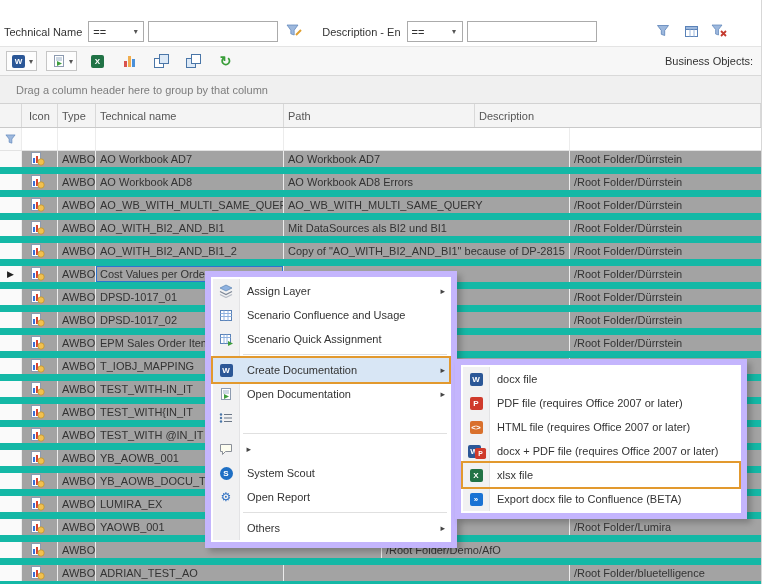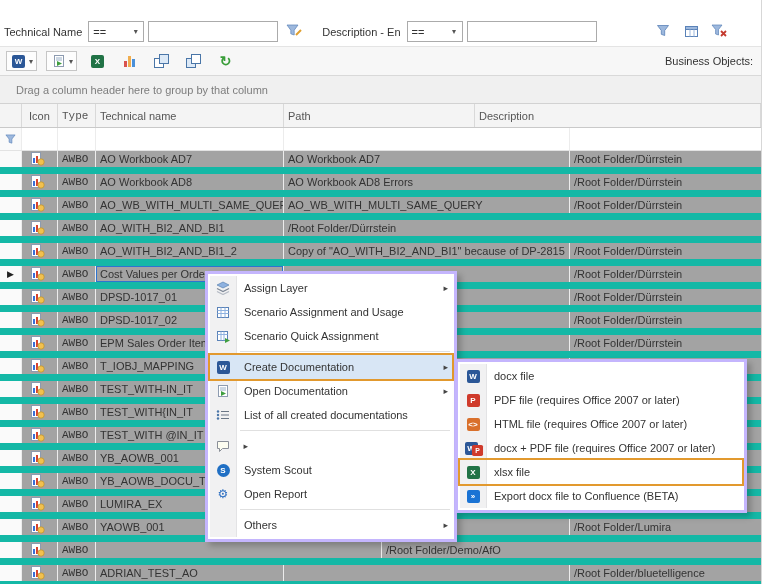--- a/index.html
+++ b/index.html
@@ -34,41 +34,41 @@
   
   .thead,.tfilter,.trow{display:flex;width:100%;box-sizing:border-box;}
   .thead{height:24px;background:#f4f4f4;border-bottom:1px solid #c9c9c9;color:#555;}
   .thead .c{border-right:1px solid #d9d9d9;background:#f4f4f4;}
   .tfilter{height:23px;border-bottom:1px solid #e3e3e3;background:#fff;}
   .trow{height:23px;border-bottom:7px solid #14b8a6;background:#a3a3a3;}
   .c{border-right:1px solid #ececec;padding-left:4px;white-space:nowrap;overflow:hidden;
      box-sizing:border-box;display:flex;align-items:center;}
   .c-ind{width:22px;padding:0;justify-content:center;background:#fafafa;}
   .c-icon{width:36px;padding-left:7px;}
-  .c-type{width:38px;font-family:Liberation Mono, monospace;}
+  .c-type{width:38px;}
   .c-tech{width:188px;}
   .c-desc{width:286px;}
   .c-path{flex:1;border-right:none;}
   .cellsel{box-shadow:inset 0 0 0 1px #2e74cf;}
   .rowarrow{font-size:9px;color:#222;}
 
   
   .micon{display:inline-flex;align-items:center;justify-content:center;width:17px;height:14px;}
   .mdoc{display:inline-block;width:13px;height:13px;border-radius:2px;color:#fff;font-size:8px;
         font-weight:bold;text-align:center;line-height:13px;}
   .dual{position:relative;display:inline-block;width:18px;height:15px;}
   .dual .d2{position:absolute;left:6px;top:2px;transform:scale(.85);}
   .chartbars{display:inline-flex;align-items:flex-end;gap:1px;height:12px;}
   .chartbars i{width:3px;display:block;}
   .copysq{position:relative;width:15px;height:14px;display:inline-block;}
   .copysq .sq1{position:absolute;left:0;top:4px;width:8px;height:8px;background:#fff;border:1px solid #4a76a8;}
   .copysq .sq2{position:absolute;left:5px;top:0;width:8px;height:8px;background:#dce9f7;border:1px solid #4a76a8;}
 
   
-  .menu{position:absolute;left:205px;top:271px;width:252px;background:#fff;border:3px solid #c4b5fd;
+  .menu{position:absolute;left:205px;top:271px;width:252px;background:#fff;border:6px solid #c4b5fd;
         box-shadow:4px 4px 6px rgba(0,0,0,.22);padding:2px;box-sizing:border-box;z-index:20;}
   .submenu{left:455px;top:359px;width:292px;z-index:30;}
   .gutterbg{position:absolute;left:2px;top:2px;bottom:2px;width:26px;background:#f1f1f2;border-right:1px solid #e3e3e5;}
   .mitem{position:relative;display:flex;align-items:center;height:24px;z-index:1;}
   .gut{flex:0 0 26px;display:flex;justify-content:center;}
   .mlabel{padding-left:8px;flex:1;white-space:nowrap;overflow:hidden;}
   .marrow{width:12px;text-align:right;color:#444;font-size:9px;padding-right:4px;}
   .msep{position:relative;z-index:1;height:1px;background:#e0e0e0;margin:3px 2px 3px 30px;}
   .msel{background:#d8e6f5;}
   .annotated{box-shadow:0 0 0 2px #e2992e;}
@@ -259,20 +259,21 @@
               <svg width="15" height="14" viewBox="0 0 15 14">
                 <rect x="1.5" y="0.5" width="9" height="12" fill="#fff" stroke="#8d9bb0"></rect>
                 <rect x="3" y="6" width="2" height="5" fill="#3a6fd8"></rect>
                 <rect x="6" y="4" width="2" height="7" fill="#d8432f"></rect>
                 <circle cx="11" cy="10" r="3.2" fill="#f2c14e" stroke="#bb8f2b" stroke-width="0.7"></circle>
               </svg>
             </span>
           </div>
           <div class="c c-type">AWBO</div>
           <div class="c c-tech">AO_WITH_BI2_AND_BI1</div>
+          <div class="c c-desc">Mit DataSources als BI2 und BI1</div>
           <div class="c c-path">/Root Folder/Dürrstein</div>
         </div>
         <div class="trow">
           <div class="c c-ind"></div>
           <div class="c c-icon">
             <span class="micon">
               <svg width="15" height="14" viewBox="0 0 15 14">
                 <rect x="1.5" y="0.5" width="9" height="12" fill="#fff" stroke="#8d9bb0"></rect>
                 <rect x="3" y="6" width="2" height="5" fill="#3a6fd8"></rect>
                 <rect x="6" y="4" width="2" height="7" fill="#d8432f"></rect>
@@ -544,21 +545,21 @@
       </div>
       <div class="mitem">
         <span class="gut">
           <span class="micon">
             <svg width="14" height="13" viewBox="0 0 14 13">
               <rect x="1.5" y="1.5" width="11" height="10" fill="#fff" stroke="#5a82b8"></rect>
               <path d="M1.5 4.5h11M1.5 7.5h11M5 1.5v10M9 1.5v10" stroke="#8fb2e0"></path>
             </svg>
           </span>
         </span>
-        <span class="mlabel">Scenario Assignment and Usage</span>
+        <span class="mlabel">Scenario Confluence and Usage</span>
         <span class="marrow"></span>
       </div>
       <div class="mitem">
         <span class="gut">
           <span class="micon">
             <svg width="15" height="13" viewBox="0 0 15 13">
               <rect x="1.5" y="1.5" width="10" height="9" fill="#fff" stroke="#5a82b8"></rect>
               <path d="M1.5 4.5h10M5 1.5v9M8 1.5v9" stroke="#8fb2e0"></path>
               <path d="M9 13 14 10.5 9 8z" fill="#3f9e3f"></path>
             </svg>
@@ -595,21 +596,20 @@
         <span class="gut">
           <span class="micon">
             <svg width="14" height="12" viewBox="0 0 14 12">
               <circle cx="2" cy="2.5" r="1.2" fill="#4a76a8"></circle>
               <circle cx="2" cy="6" r="1.2" fill="#4a76a8"></circle>
               <circle cx="2" cy="9.5" r="1.2" fill="#4a76a8"></circle>
               <path d="M5 2.5h8M5 6h8M5 9.5h8" stroke="#6a7686" stroke-width="1.2"></path>
             </svg>
           </span>
         </span>
-        <span class="mlabel">List of all created documentations</span>
         <span class="marrow"></span>
       </div>
       <div class="msep"></div>
       <div class="mitem">
         <span class="gut">
           <span class="micon">
             <svg width="14" height="13" viewBox="0 0 14 13">
               <path d="M1.5 1.5h11v7h-6l-3 3v-3h-2z" fill="#fdfdf0" stroke="#8a8f98"></path>
             </svg>
           </span>

